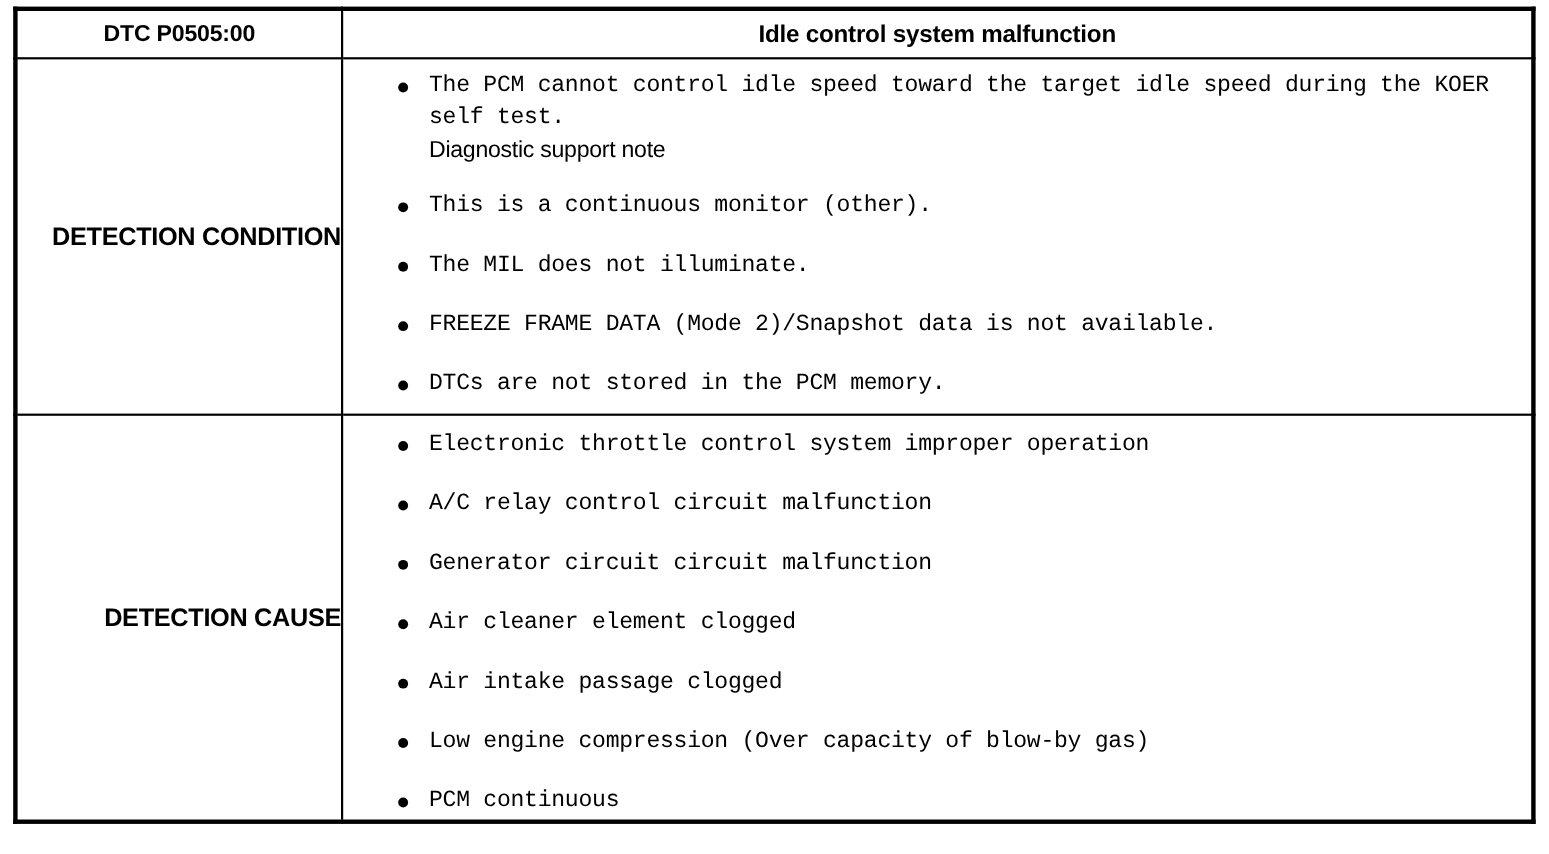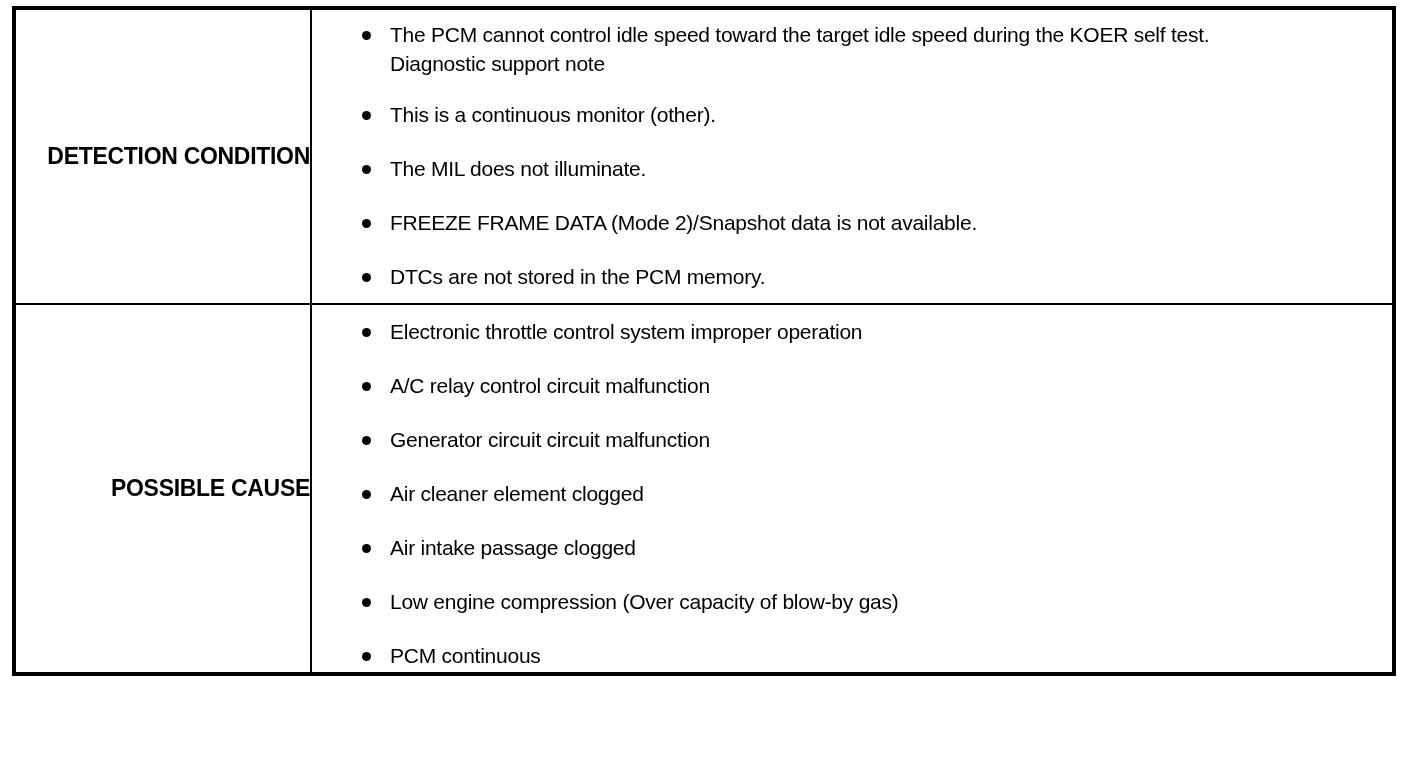--- a/index.html
+++ b/index.html
@@ -75,20 +75,21 @@
   }
   .block.cause {
     padding-top: 12px;
     padding-bottom: 2px;
   }
 
   ul.bullets {
     list-style: none;
     margin: 0;
     padding: 0;
+    font-family: Liberation Mono, monospace;
   }
   ul.bullets li.bullet-item {
     position: relative;
     padding-left: 30px;
     font-size: 21px;
     line-height: 29px;
     letter-spacing: -0.25px;
     margin: 0 0 25px 0;
   }
   ul.bullets li.bullet-item:last-child {
@@ -128,20 +129,24 @@
 
 <div class="sheet">
 
   <table class="dtc-table">
     <colgroup>
       <col class="label-col">
       <col class="content-col">
     </colgroup>
     <tbody>
 
+      <tr>
+        <td class="hdr-code">DTC P0505:00</td>
+        <td class="hdr-title">Idle control system malfunction</td>
+      </tr>
 
       <tr>
         <td class="row-label">DETECTION CONDITION</td>
         <td class="content-cell">
           <div class="block">
             <ul class="bullets detect-list">
               <li class="bullet-item wraps">
                 <span class="dot"></span>
                 <span>The PCM cannot control idle speed toward the target idle speed during the KOER self test.</span>
               </li>
@@ -165,21 +170,21 @@
               <li class="bullet-item">
                 <span class="dot"></span>
                 <span>DTCs are not stored in the PCM memory.</span>
               </li>
             </ul>
           </div>
         </td>
       </tr>
 
       <tr>
-        <td class="row-label">POSSIBLE CAUSE</td>
+        <td class="row-label">DETECTION CAUSE</td>
         <td class="content-cell">
           <div class="block cause">
             <ul class="bullets cause-list">
               <li class="bullet-item">
                 <span class="dot"></span>
                 <span>Electronic throttle control system improper operation</span>
               </li>
               <li class="bullet-item">
                 <span class="dot"></span>
                 <span>A/C relay control circuit malfunction</span>

